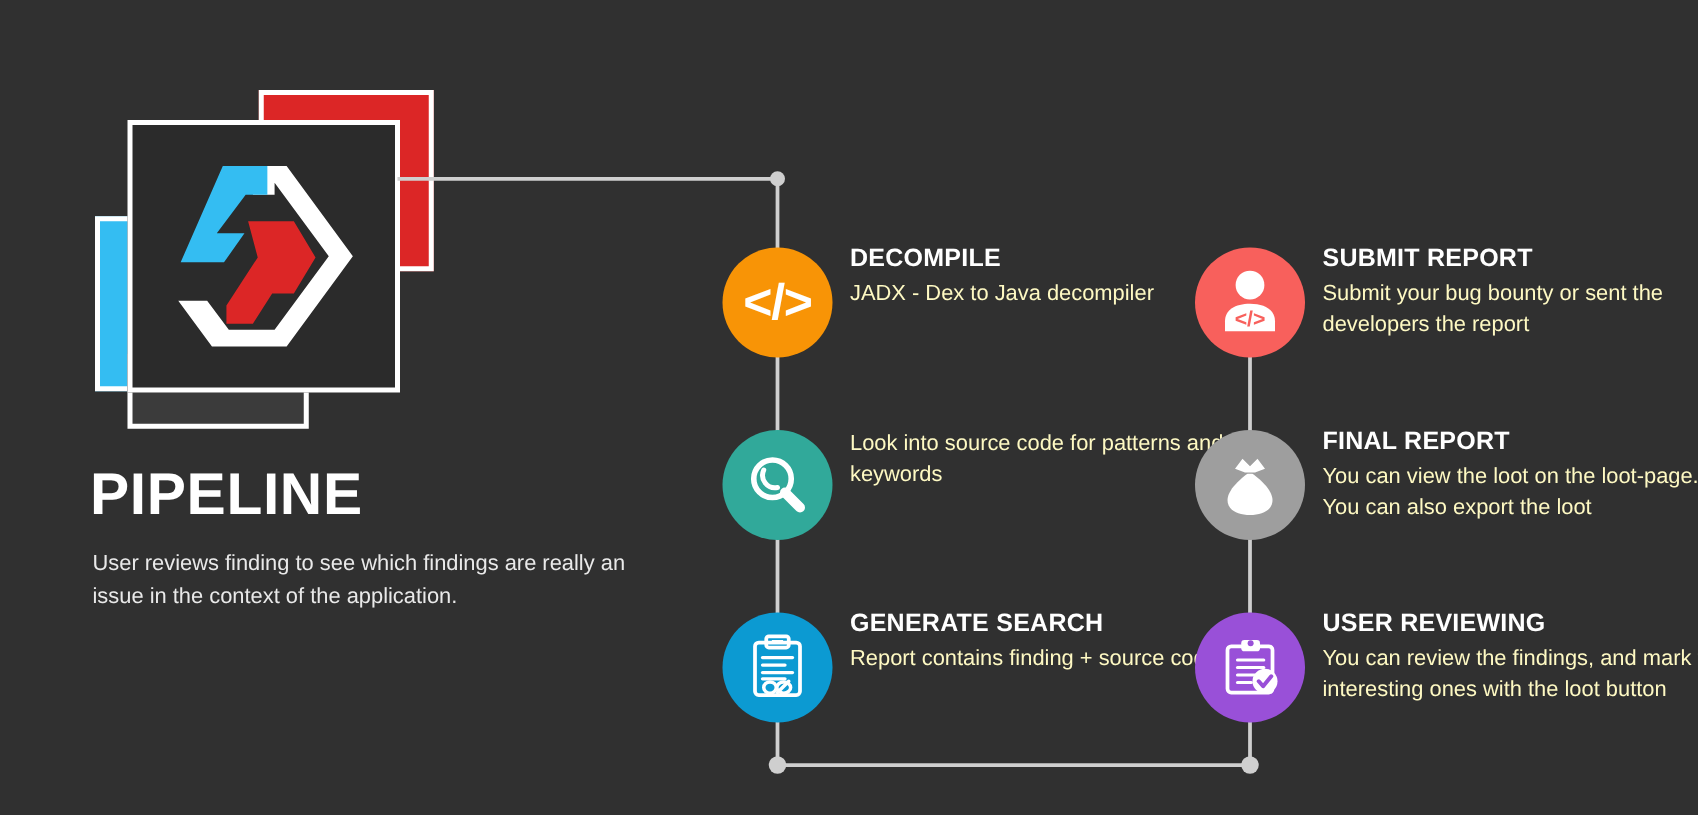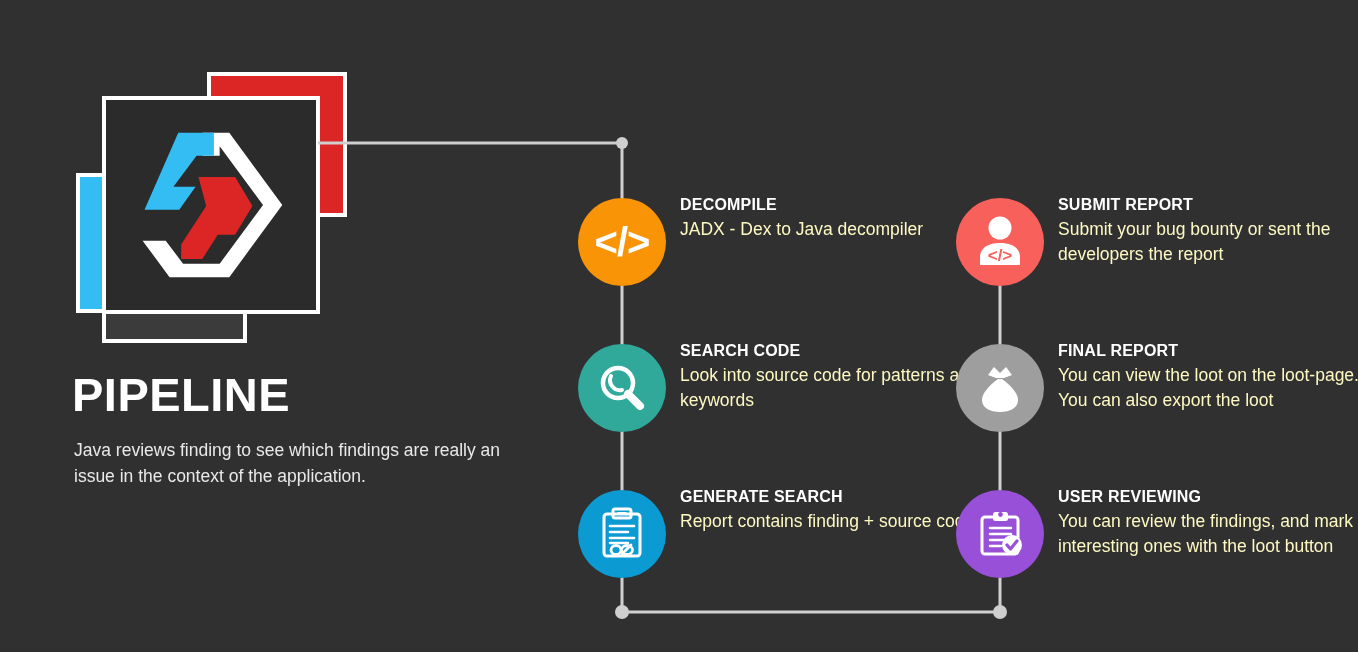--- a/index.html
+++ b/index.html
@@ -136,21 +136,21 @@
     align-items: center;
     justify-content: center;
   }
   .step-text {
     position: absolute;
     left: 102px;
     top: -2px;
     width: 330px;
   }
   .step-title {
-    font-size: 16px;
+    font-size: 20px;
     font-weight: bold;
     color: #ffffff;
     letter-spacing: 0.2px;
     margin: 0 0 3px 0;
     white-space: nowrap;
   }
   .step-desc {
     font-size: 17.5px;
     line-height: 1.45;
     color: #fef9c3;
@@ -181,21 +181,21 @@
           <path d="M123 34 L128 34 L183 109 L128 184 L66 184 L38 146 L62 146 L80 170 L118 170 L163 109 L118 48 L118 58 L100 58 L100 34 Z" fill="#ffffff"></path>
 
           <path d="M75 34 L112 34 L112 58 L94 58 L70 90 L93 90 L76 114 L40 114 Z" fill="#34BDF2"></path>
 
           <path d="M96 80 L134 80 L152 110 L134 140 L116 140 L100 165 L78 165 L78 150 L104 110 Z" fill="#DC2626"></path>
         </svg>
       </div>
     </div>
 
     <h1 id="page-title">PIPELINE</h1>
-    <p id="page-subtitle">Java reviews finding to see which findings are really an issue in the context of the application.</p>
+    <p id="page-subtitle">User reviews finding to see which findings are really an issue in the context of the application.</p>
   </div>
 
   <svg id="connectors">
 
     <line x1="318" y1="143" x2="622" y2="143" stroke="#cfcfcf" stroke-width="3"></line>
     <circle cx="622" cy="143" r="6" fill="#cfcfcf"></circle>
 
     <line x1="622" y1="143" x2="622" y2="612" stroke="#cfcfcf" stroke-width="3"></line>
 
     <circle cx="622" cy="612" r="7" fill="#cfcfcf"></circle>
@@ -219,21 +219,20 @@
 
     <div class="step step-r2">
       <div class="step-icon" style="background:#31A99A;">
         <svg width="56" height="56" viewBox="0 0 56 56">
           <circle cx="24" cy="23" r="15" fill="none" stroke="#ffffff" stroke-width="4.5"></circle>
           <path d="M17 16 a10 10 0 0 0 11 14" fill="none" stroke="#ffffff" stroke-width="4" stroke-linecap="round"></path>
           <line x1="34" y1="34" x2="46" y2="46" stroke="#ffffff" stroke-width="8" stroke-linecap="round"></line>
         </svg>
       </div>
       <div class="step-text">
-        <p class="step-title">SEARCH CODE</p>
         <p class="step-desc">Look into source code for patterns and keywords</p>
       </div>
     </div>
 
     <div class="step step-r3">
       <div class="step-icon" style="background:#0C9AD2;">
         <svg width="54" height="54" viewBox="0 0 54 54">
           <rect x="9" y="7" width="36" height="42" rx="3" fill="none" stroke="#ffffff" stroke-width="3"></rect>
           <rect x="18" y="2" width="18" height="9" rx="2" fill="none" stroke="#ffffff" stroke-width="3"></rect>
           <rect x="22.5" y="5" width="9" height="3" fill="#ffffff"></rect>

